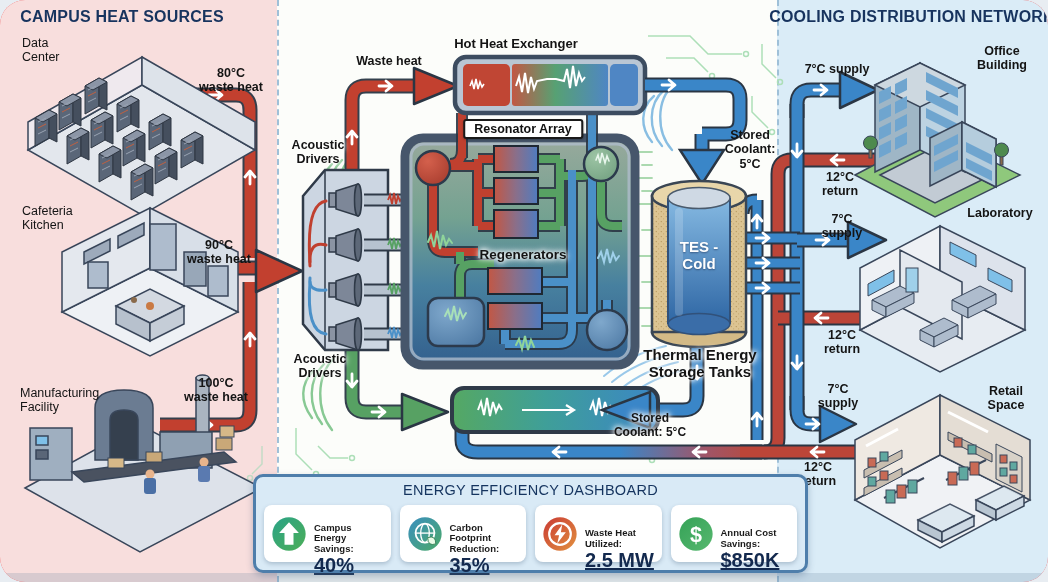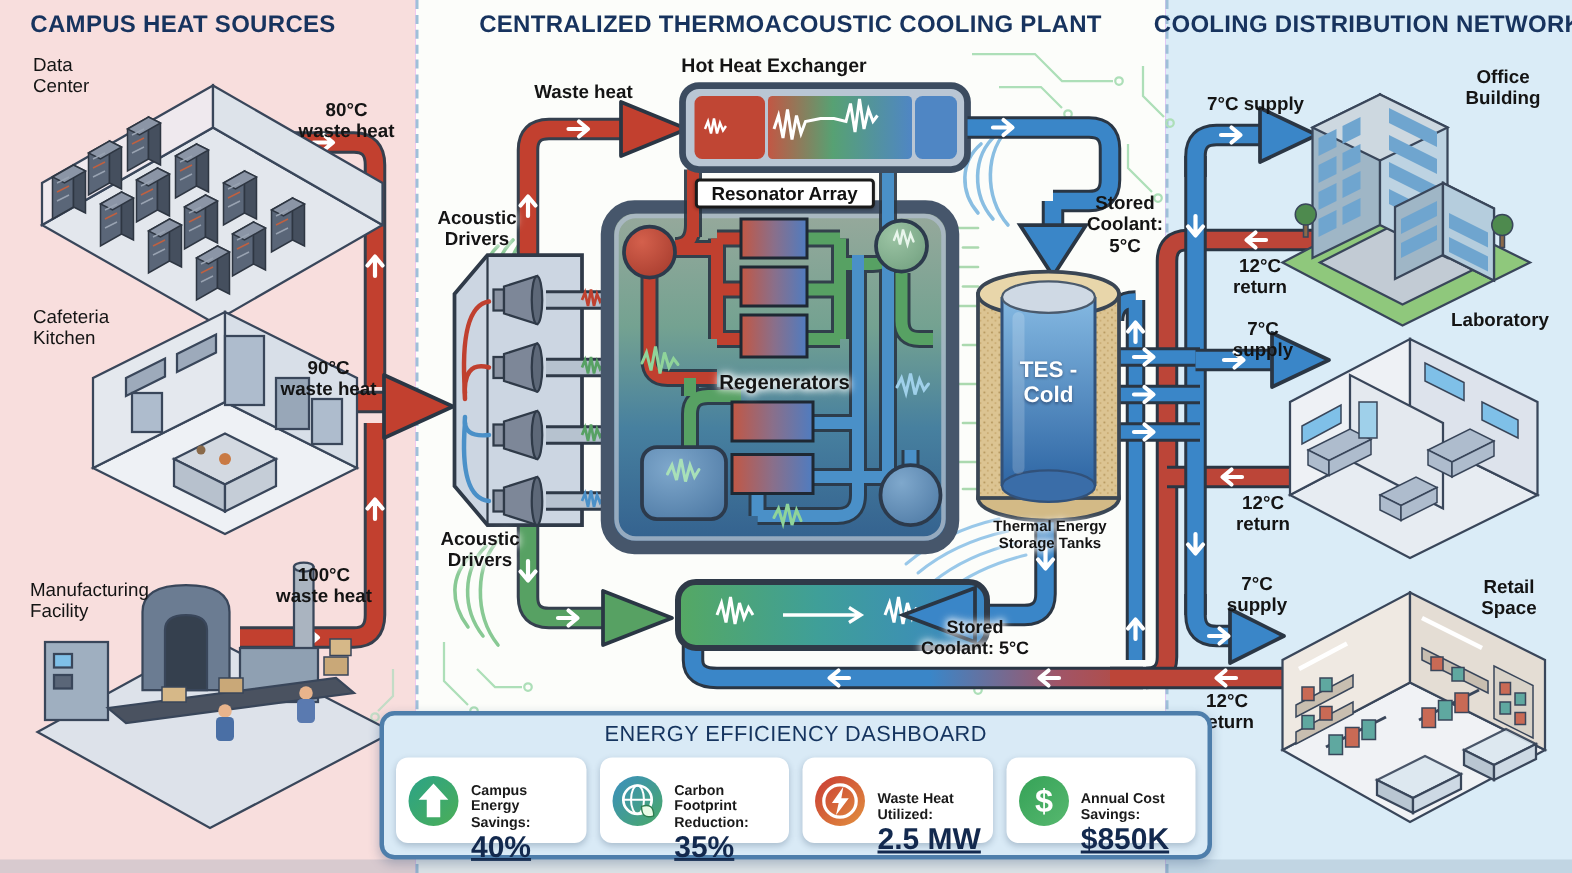--- a/index.html
+++ b/index.html
@@ -1,17 +1,17 @@
 <!DOCTYPE html>
 <html><head>
 <meta charset="utf-8">
 <style>
   html,body{margin:0;padding:0;background:#e8edf2;}
   .stage{position:relative;width:1048px;height:582px;overflow:hidden;
-         font-family:"Liberation Sans",sans-serif;background:#d946ef;}
+         font-family:"Liberation Sans",sans-serif;background:#ef4444;border-radius:25px;}
   .bg{position:absolute;top:0;bottom:0;}
   .bg.left{left:0;width:277px;background:#f8dedd;}
   .bg.center{left:277px;width:500px;background:#fcfdfa;}
   .bg.right{left:777px;width:271px;background:#daecf7;}
   .divider{position:absolute;top:0;bottom:0;width:0;border-left:2px dashed #9fc0d8;}
   .bottom-strip{position:absolute;left:0;right:0;bottom:0;height:9px;background:rgba(106,130,158,.22);}
   svg.art{position:absolute;left:0;top:0;}
   .lbl{position:absolute;font-weight:bold;color:#141414;font-size:12.5px;line-height:1.14;
        white-space:pre-line;text-align:center;transform:translateX(-50%);}
   .lbl-l{position:absolute;font-weight:normal;color:#141414;font-size:12.5px;line-height:1.14;
@@ -548,21 +548,20 @@
         <polygon points="918,520 918,530 942,542 942,532" fill="#b9c6d2"></polygon>
         <polygon points="942,532 942,542 974,526 974,516" fill="#cdd9e4"></polygon>
         <polygon points="976,500 1004,486 1024,496 996,510" fill="#dce8f0" opacity=".9"></polygon>
         <polygon points="976,500 976,510 996,520 996,510" fill="#b9c6d2"></polygon>
         <polygon points="996,510 996,520 1024,506 1024,496" fill="#cdd9e4"></polygon>
       </g>
     </g>
   </svg>
 
   <div class="ptitle" style="left:122px;top:8px">CAMPUS HEAT SOURCES</div>
-  <div class="ptitle" style="left:527px;top:8px">CENTRALIZED THERMOACOUSTIC COOLING PLANT</div>
   <div class="ptitle" style="left:912px;top:8px">COOLING DISTRIBUTION NETWORK</div>
 
   <div class="lbl-l" style="left:22px;top:36px">Data
 Center</div>
   <div class="lbl" style="left:231px;top:66px">80°C
 waste heat</div>
   <div class="lbl-l" style="left:22px;top:204px">Cafeteria
 Kitchen</div>
   <div class="lbl" style="left:219px;top:238px">90°C
 waste heat</div>
@@ -577,21 +576,21 @@
   <div class="lbl halo" style="left:318px;top:138px">Acoustic
 Drivers</div>
   <div class="lbl halo" style="left:320px;top:352px">Acoustic
 Drivers</div>
   <div class="lbl halo" style="left:523px;top:247px;font-size:13.5px">Regenerators</div>
   <div class="lbl tes-lbl" style="left:699px;top:238px">TES -
 Cold</div>
   <div class="lbl" style="left:750px;top:128px">Stored
 Coolant:
 5°C</div>
-  <div class="lbl halo" style="left:700px;top:346px;font-size:10px">Thermal Energy
+  <div class="lbl halo" style="left:700px;top:346px;font-size:15px">Thermal Energy
 Storage Tanks</div>
   <div class="lbl halo" style="left:650px;top:412px;font-size:12px">Stored
 Coolant: 5°C</div>
 
   <div class="lbl" style="left:837px;top:62px">7°C supply</div>
   <div class="lbl" style="left:1002px;top:44px">Office
 Building</div>
   <div class="lbl" style="left:840px;top:170px">12°C
 return</div>
   <div class="lbl" style="left:1000px;top:206px">Laboratory</div>

